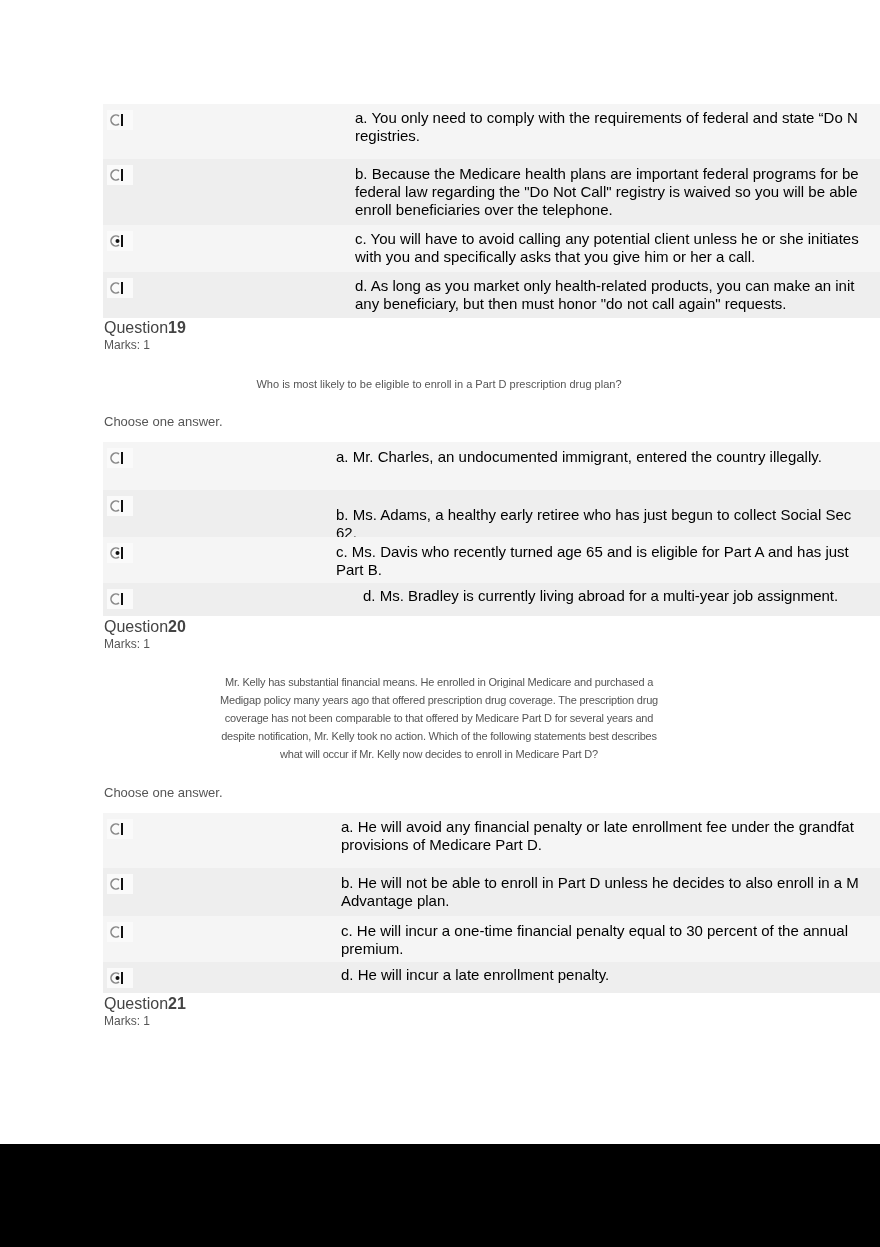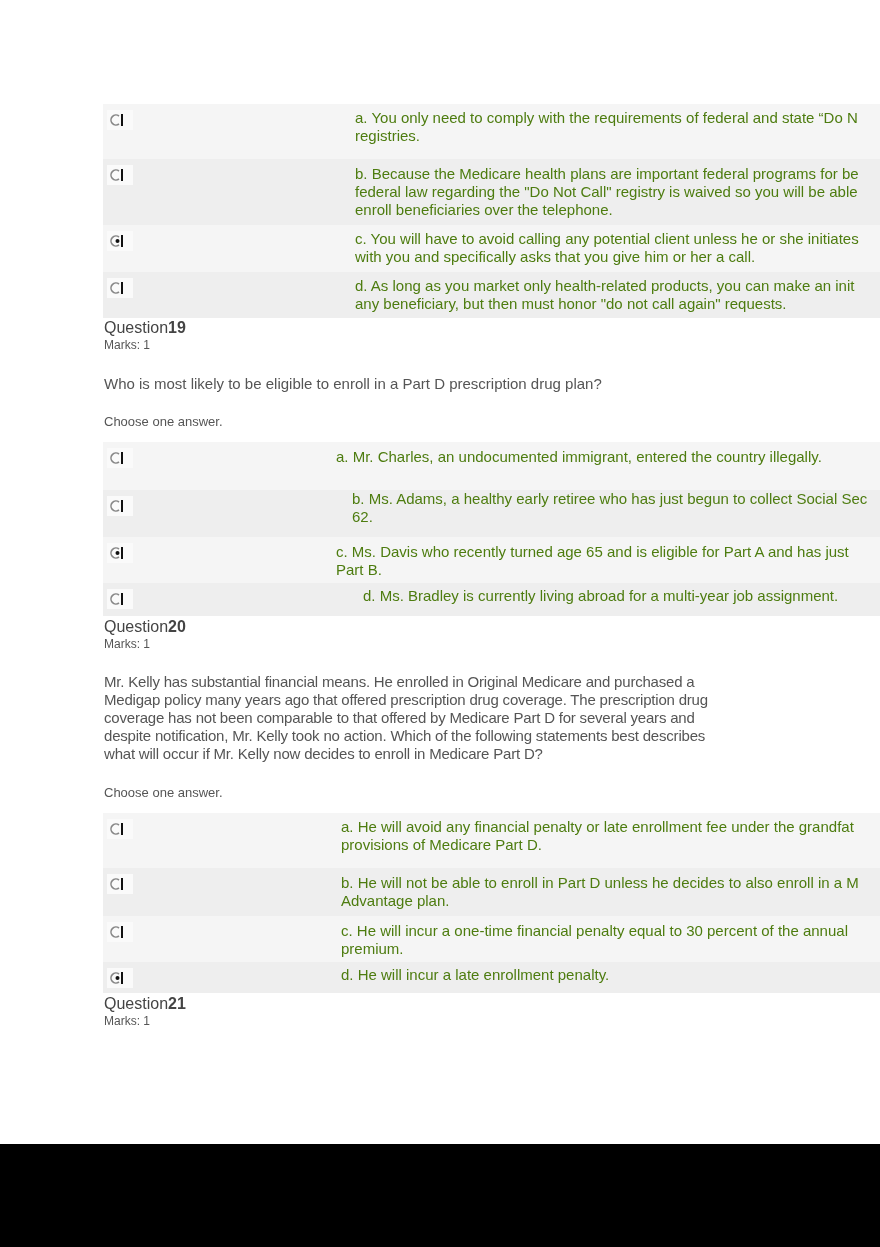--- a/index.html
+++ b/index.html
@@ -14,29 +14,29 @@
     .answers { position: absolute; left: 103px; width: 800px; }
     .row { position: relative; box-sizing: border-box; }
     .row.odd { background: #f5f5f5; }
     .row.even { background: #eeeeee; }
     .radio {
       position: absolute; left: 4px; top: 6px; width: 26px; height: 20px;
       background: #fafafa;
     }
     .radio svg { position: absolute; left: 3px; top: 3px; }
     .opt-text {
-      position: absolute; font-size: 15px; line-height: 18px; color: #4d7c0f;
+      position: absolute; font-size: 15px; line-height: 18px; color: #000000;
       white-space: pre-line;
     }
 
     .q-head { position: absolute; left: 104px; }
     .q-title { font-size: 16px; color: #444; line-height: 20px; }
     .q-title b { font-weight: bold; color: #444; }
     .q-marks { font-size: 12px; color: #555; line-height: 14px; }
-    .q-text { position: absolute; left: 104px; font-size: 15px; color: #555; line-height: 18px; width: 670px; white-space: pre-line; }
+    .q-text { position: absolute; left: 104px; font-size: 11px; color: #555; line-height: 18px; width: 670px; white-space: pre-line; text-align: center; }
     .choose { position: absolute; left: 104px; font-size: 13px; color: #555; line-height: 18px; }
   </style>
 </head>
 <body>
 
 <div class="page">
 
   <div class="answers" style="top:104px;">
     <div class="row odd" style="height:55px;">
       <span class="radio">
@@ -99,21 +99,21 @@
       </span>
       <span class="opt-text" style="left:233px; top:6px;">a. Mr. Charles, an undocumented immigrant, entered the country illegally.</span>
     </div>
     <div class="row even" style="height:47px;">
       <span class="radio">
         <svg width="20" height="14" viewBox="0 0 20 14">
             <path d="M9 3 A5 5 0 1 0 9 11" fill="none" stroke="#888" stroke-width="1.6"></path>
             <line x1="12" y1="1" x2="12" y2="13" stroke="#111" stroke-width="2"></line>
           </svg>
       </span>
-      <span class="opt-text" style="left:233px; top:0;margin-left:16px;">b. Ms. Adams, a healthy early retiree who has just begun to collect Social Sec
+      <span class="opt-text" style="left:233px; top:16px;">b. Ms. Adams, a healthy early retiree who has just begun to collect Social Sec
 62.</span>
     </div>
     <div class="row odd" style="height:46px;">
       <span class="radio">
         <svg width="20" height="14" viewBox="0 0 20 14">
             <path d="M9 3 A5 5 0 1 0 9 11" fill="none" stroke="#888" stroke-width="1.6"></path>
             <circle cx="7.5" cy="7" r="2" fill="#111"></circle>
             <line x1="12" y1="1" x2="12" y2="13" stroke="#111" stroke-width="2"></line>
           </svg>
       </span>

